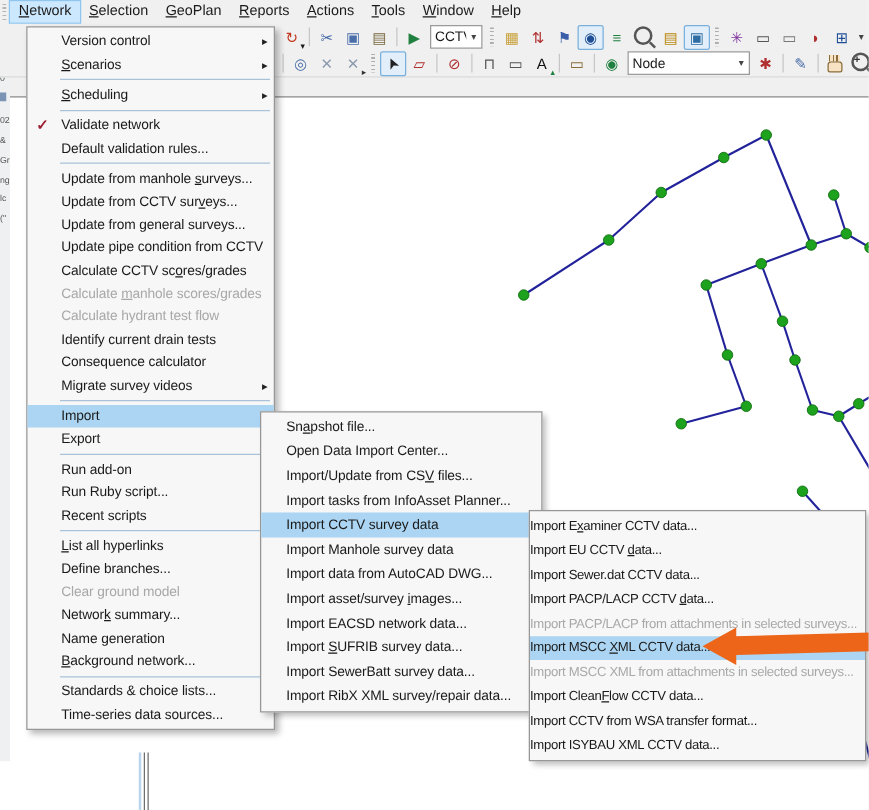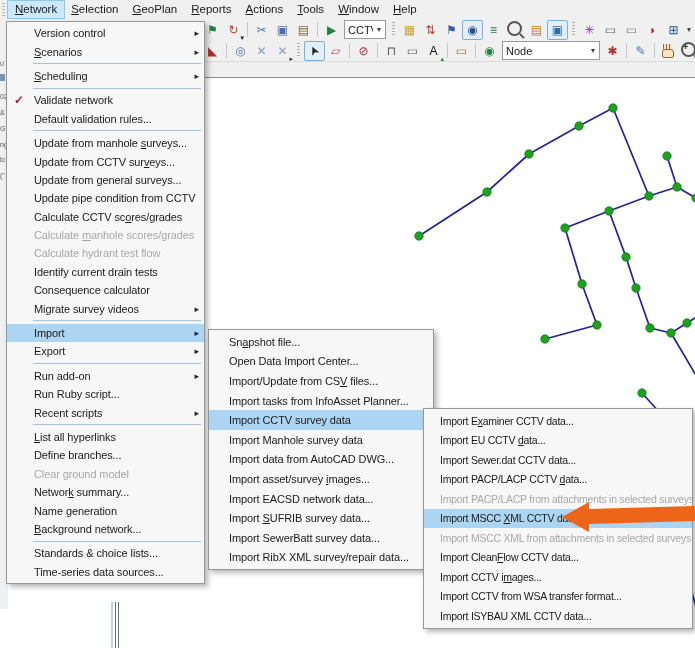--- a/index.html
+++ b/index.html
@@ -48,27 +48,27 @@
   .vline-d1{position:absolute;left:115px;top:524px;width:1px;height:46px;background:#6f6f6f;}
   .vline-d2{position:absolute;left:118px;top:524px;width:1px;height:46px;background:#6f6f6f;}
   
   .left-strip{position:absolute;left:0;top:19px;width:8px;height:590px;background:#eef0f1;z-index:3;
               font-size:7px;color:#555;overflow:hidden;}
   .ls-frag{position:absolute;left:0;white-space:nowrap;}
   .ls-block{position:absolute;left:0;}
   
   .menu{position:absolute;background:#f7f7f7;border:1px solid #979797;padding:2px 0;
         box-shadow:3px 3px 5px rgba(0,0,0,.28);font-size:11px;letter-spacing:-0.1px;}
-  #menu-network{left:6px;top:21px;width:197px;z-index:10;}
+  #menu-network{left:21px;top:21px;width:197px;z-index:10;}
   #menu-import{left:208px;top:329px;width:224px;z-index:11;}
   #menu-cctv{left:423px;top:408px;width:268px;z-index:12;font-size:10.5px;letter-spacing:-0.25px;}
   .mi{display:flex;align-items:center;position:relative;white-space:nowrap;overflow:hidden;cursor:default;}
   #menu-network .mi{height:18.4px;padding-left:27px;}
   #menu-import  .mi{height:19.6px;padding-left:20px;}
-  #menu-cctv    .mi{height:19.5px;padding-left:16px;}
+  #menu-cctv    .mi{height:19.5px;padding-left:0;}
   .mi.hl{background:#abd5f2;}
   .mi.dis{color:#a8a8a8;}
   .mi .chk{position:absolute;left:7px;top:2px;color:#9b1b30;font-weight:bold;font-size:12px;}
   .mi .subarr{position:absolute;right:5px;font-size:9px;color:#222;}
   .msep{height:1px;background:#a9c2da;margin:2.5px 3px;}
   #menu-network .msep{margin-left:26px;}
   
   #arrow-layer{position:absolute;left:0;top:0;width:695px;height:648px;z-index:30;pointer-events:none;}
 </style>
 </head>
@@ -443,23 +443,20 @@
     <div class="mi hl">
       <span>Import MSCC <u>X</u>ML CCTV data...</span>
     </div>
     <div class="mi dis">
       <span>Import MSCC XML from attachments in selected surveys...</span>
     </div>
     <div class="mi">
       <span>Import Clean<u>F</u>low CCTV data...</span>
     </div>
     <div class="mi">
-      <span>Import CCTV i<u>m</u>ages...</span>
-    </div>
-    <div class="mi">
       <span>Import CCTV from WSA transfer format...</span>
     </div>
     <div class="mi">
       <span>Import ISYBAU XML CCTV data...</span>
     </div>
   </div>
 
 <svg id="arrow-layer">
   <polygon id="annotation-arrow" points="562,517 589,502 589,509 696,506 696,521 589,524 589,532" fill="#ec6519"></polygon>
 </svg>

